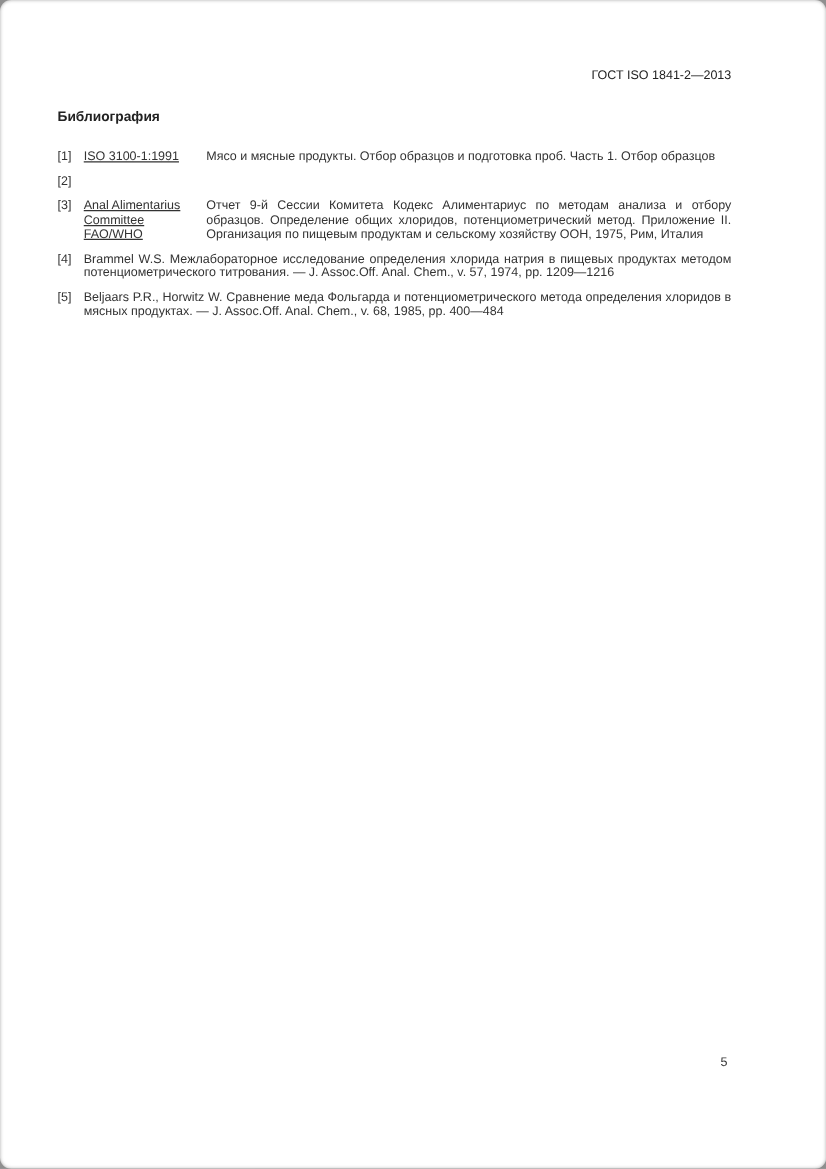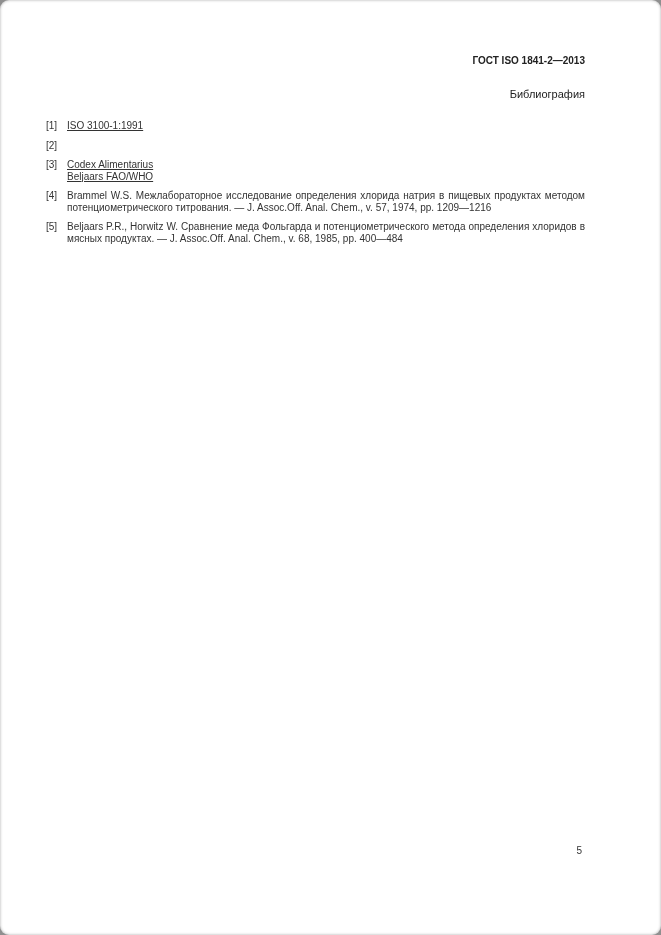--- a/index.html
+++ b/index.html
@@ -20,27 +20,27 @@
     border-radius: 9px;
     box-shadow: inset 0 0 3px rgba(0,0,0,0.35);
     box-sizing: border-box;
     padding: 55px 76px 0 46px;
     color: #333333;
     font-size: 10px;
     line-height: 11.5px;
   }
   .doc-header {
     text-align: right;
-    font-weight: bold;
+    font-weight: normal;
     font-size: 10px;
     color: #222;
   }
   .doc-title {
-    text-align: right;
-    font-weight: normal;
+    text-align: left;
+    font-weight: bold;
     font-size: 11px;
     margin: 22px 0 0 0;
     color: #222;
   }
   .refs {
     margin-top: 20px;
   }
   .ref {
     display: grid;
     margin-bottom: 8px;
@@ -79,29 +79,31 @@
       <span>ГОСТ ISO 1841-2—2013</span>
     </div>
 
     <div class="doc-title">Библиография</div>
 
     <div class="refs">
 
       <div class="ref cols3">
         <span class="num">[1]</span>
         <span class="src">ISO 3100-1:1991</span>
+        <span class="txt">Мясо и мясные продукты. Отбор образцов и подготовка проб. Часть 1. Отбор образцов</span>
       </div>
 
       <div class="ref cols3">
         <span class="num">[2]</span>
       </div>
 
       <div class="ref cols3">
         <span class="num">[3]</span>
-        <span class="src">Codex Alimentarius Beljaars FAO/WHO</span>
+        <span class="src">Anal Alimentarius Committee FAO/WHO</span>
+        <span class="txt">Отчет 9-й Сессии Комитета Кодекс Алиментариус по методам анализа и отбору образцов. Определение общих хлоридов, потенциометрический метод. Приложение II. Организация по пищевым продуктам и сельскому хозяйству ООН, 1975, Рим, Италия</span>
       </div>
 
       <div class="ref cols2">
         <span class="num">[4]</span>
         <span class="txt">Brammel W.S. Межлабораторное исследование определения хлорида натрия в пищевых продуктах методом потенциометрического титрования. — J. Assoc.Off. Anal. Chem., v. 57, 1974, pp. 1209—1216</span>
       </div>
 
       <div class="ref cols2">
         <span class="num">[5]</span>
         <span class="txt">Beljaars P.R., Horwitz W. Сравнение меда Фольгарда и потенциометрического метода определения хлоридов в мясных продуктах. — J. Assoc.Off. Anal. Chem., v. 68, 1985, pp. 400—484</span>

